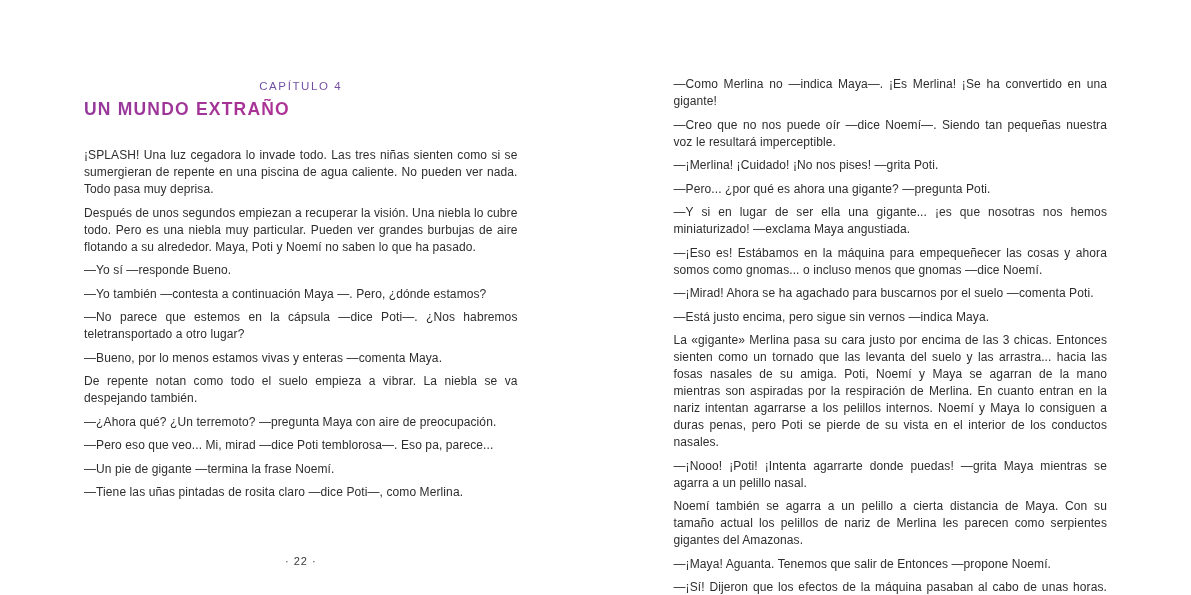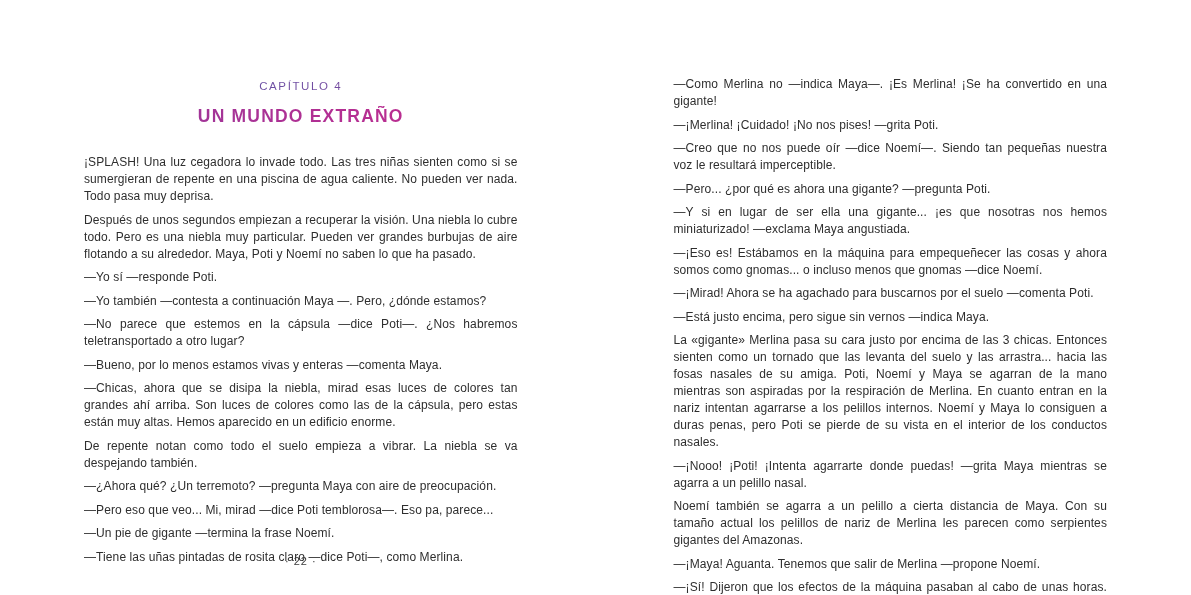--- a/index.html
+++ b/index.html
@@ -28,22 +28,21 @@
     text-align: center;
     font-size: 11.5px;
     font-weight: normal;
     letter-spacing: 1.6px;
     background: linear-gradient(90deg, #5553a5 0%, #7a4aa0 70%, #9c3f9a 100%);
     -webkit-background-clip: text;
     background-clip: text;
     color: transparent;
   }
   .chapter-title {
-    margin-top: 14px;
-    text-align: center;
+    margin-top: 7px;
     font-size: 17.5px;
     font-weight: bold;
     letter-spacing: 1.2px;
     background: linear-gradient(90deg, #94399b 0%, #b12f93 55%, #c52b8d 100%);
     -webkit-background-clip: text;
     background-clip: text;
     color: transparent;
   }
 
   .body-text { font-size: 12px; line-height: 17px; }
@@ -74,45 +73,44 @@
 <div class="spread">
 
   <section class="page left">
     <header>
       <div class="chapter-label">CAPÍTULO 4</div>
       <h1 class="chapter-title">UN MUNDO EXTRAÑO</h1>
     </header>
     <div class="body-text">
       <p>¡SPLASH! Una luz cegadora lo invade todo. Las tres niñas sienten como si se sumergieran de repente en una piscina de agua caliente. No pueden ver nada. Todo pasa muy deprisa.</p>
       <p>Después de unos segundos empiezan a recuperar la visión. Una niebla lo cubre todo. Pero es una niebla muy particular. Pueden ver grandes burbujas de aire flotando a su alrededor. Maya, Poti y Noemí no saben lo que ha pasado.</p>
-      <p>—Yo sí —responde Poti.</p>
+      <p>—Yo sí —responde Bueno.</p>
       <p>—Yo también —contesta a continuación Maya —. Pero, ¿dónde estamos?</p>
       <p>—No parece que estemos en la cápsula —dice Poti—. ¿Nos habremos teletransportado a otro lugar?</p>
       <p>—Bueno, por lo menos estamos vivas y enteras —comenta Maya.</p>
-      <p>—Chicas, ahora que se disipa la niebla, mirad esas luces de colores tan grandes ahí arriba. Son luces de colores como las de la cápsula, pero estas están muy altas. Hemos aparecido en un edificio enorme.</p>
       <p>De repente notan como todo el suelo empieza a vibrar. La niebla se va despejando también.</p>
       <p>—¿Ahora qué? ¿Un terremoto? —pregunta Maya con aire de preocupación.</p>
       <p>—Pero eso que veo... Mi, mirad —dice Poti temblorosa—. Eso pa, parece...</p>
       <p>—Un pie de gigante —termina la frase Noemí.</p>
       <p>—Tiene las uñas pintadas de rosita claro —dice Poti—, como Merlina.</p>
     </div>
     <footer class="page-number">· 22 ·</footer>
   </section>
 
   <section class="page right">
     <div class="body-text">
       <p>—Como Merlina no —indica Maya—. ¡Es Merlina! ¡Se ha convertido en una gigante!</p>
+      <p>—Creo que no nos puede oír —dice Noemí—. Siendo tan pequeñas nuestra voz le resultará imperceptible.</p>
       <p>—¡Merlina! ¡Cuidado! ¡No nos pises! —grita Poti.</p>
-      <p>—Creo que no nos puede oír —dice Noemí—. Siendo tan pequeñas nuestra voz le resultará imperceptible.</p>
       <p>—Pero... ¿por qué es ahora una gigante? —pregunta Poti.</p>
       <p>—Y si en lugar de ser ella una gigante... ¡es que nosotras nos hemos miniaturizado! —exclama Maya angustiada.</p>
       <p>—¡Eso es! Estábamos en la máquina para empequeñecer las cosas y ahora somos como gnomas... o incluso menos que gnomas —dice Noemí.</p>
       <p>—¡Mirad! Ahora se ha agachado para buscarnos por el suelo —comenta Poti.</p>
       <p>—Está justo encima, pero sigue sin vernos —indica Maya.</p>
       <p>La «gigante» Merlina pasa su cara justo por encima de las 3 chicas. Entonces sienten como un tornado que las levanta del suelo y las arrastra... hacia las fosas nasales de su amiga. Poti, Noemí y Maya se agarran de la mano mientras son aspiradas por la respiración de Merlina. En cuanto entran en la nariz intentan agarrarse a los pelillos internos. Noemí y Maya lo consiguen a duras penas, pero Poti se pierde de su vista en el interior de los conductos nasales.</p>
       <p>—¡Nooo! ¡Poti! ¡Intenta agarrarte donde puedas! —grita Maya mientras se agarra a un pelillo nasal.</p>
       <p>Noemí también se agarra a un pelillo a cierta distancia de Maya. Con su tamaño actual los pelillos de nariz de Merlina les parecen como serpientes gigantes del Amazonas.</p>
-      <p>—¡Maya! Aguanta. Tenemos que salir de Merlina —propone Noemí.</p>
+      <p>—¡Maya! Aguanta. Tenemos que salir de Entonces —propone Noemí.</p>
       <p>—¡Sí! Dijeron que los efectos de la máquina pasaban al cabo de unas horas. Igual volvemos a nuestro tamaño original —dice Maya.</p>
     </div>
   </section>
 
 </div>
 
 </body></html>

